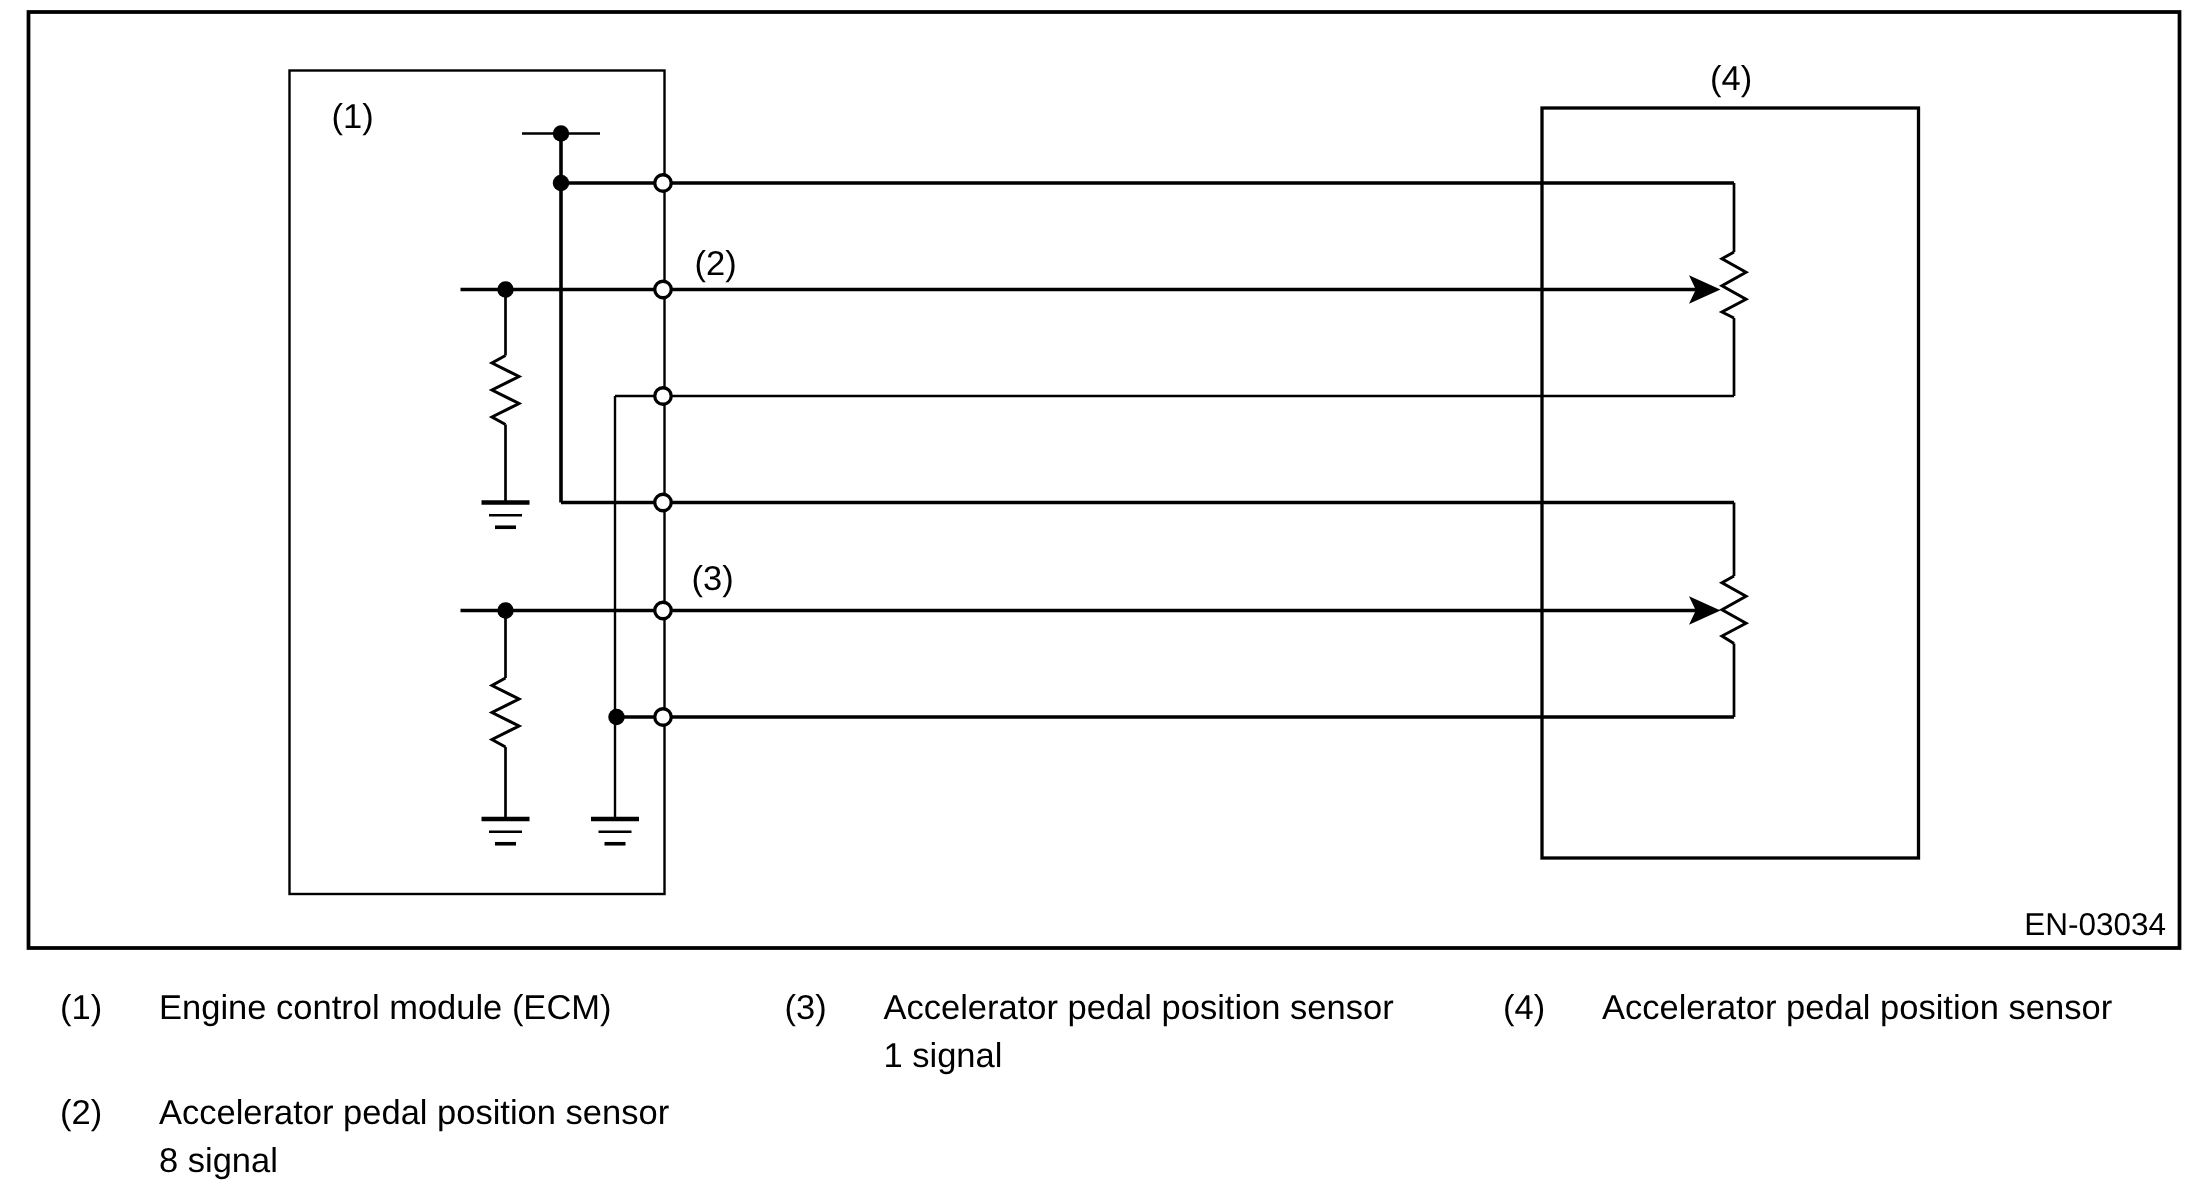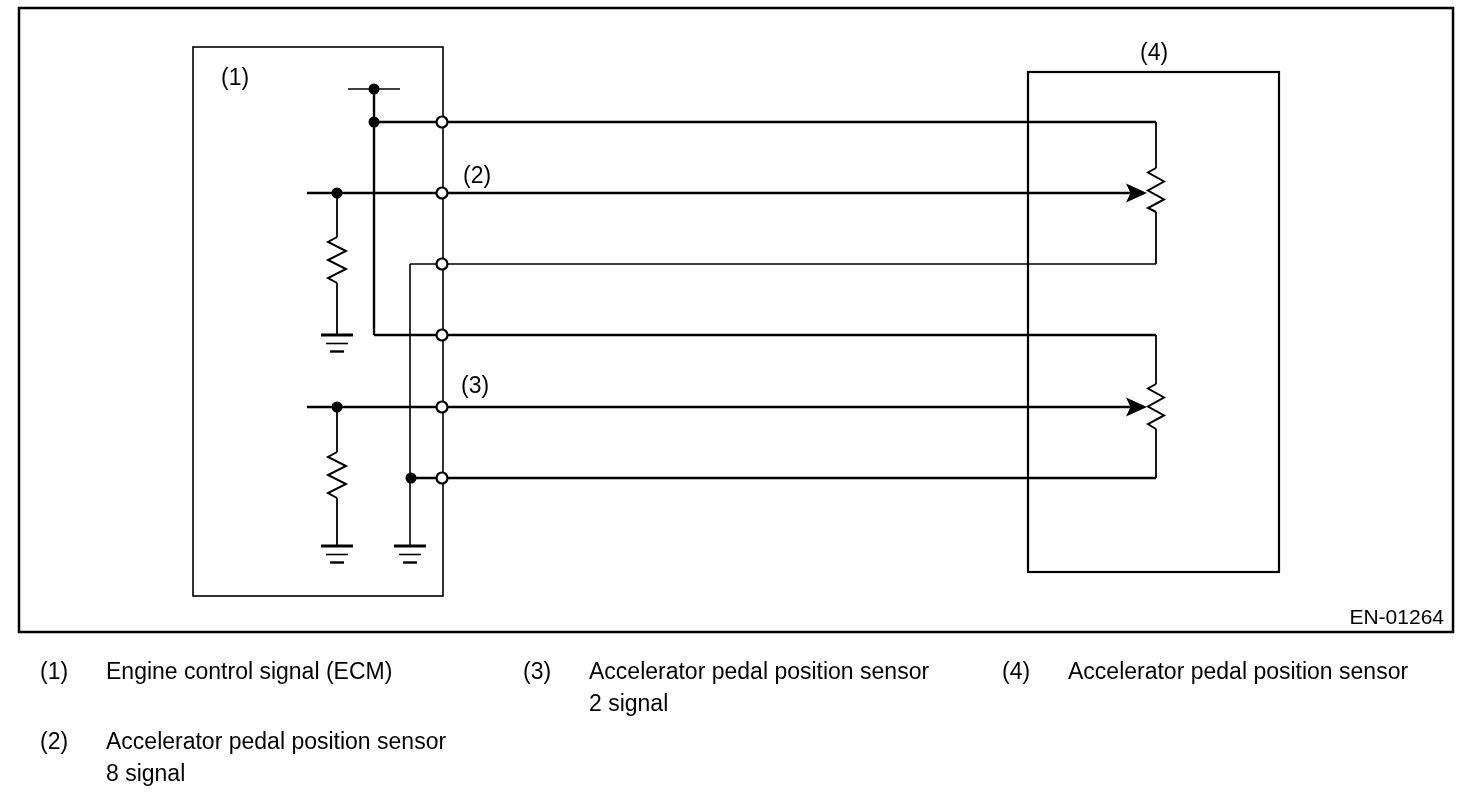--- a/index.html
+++ b/index.html
@@ -91,32 +91,32 @@
     <circle cx="442" cy="335" r="5.5" fill="#fff" stroke="#000" stroke-width="2.2"></circle>
     <circle cx="442" cy="407" r="5.5" fill="#fff" stroke="#000" stroke-width="2.2"></circle>
     <circle cx="442" cy="478" r="5.5" fill="#fff" stroke="#000" stroke-width="2.2"></circle>
   </svg>
 
   <span class="lbl" style="left:221px; top:66px;">(1)</span>
   <span class="lbl" style="left:463px; top:164px;">(2)</span>
   <span class="lbl" style="left:461px; top:374px;">(3)</span>
   <span class="lbl" style="left:1140px; top:41px;">(4)</span>
 
-  <span class="code-lbl" style="right:28px; top:606px;">EN-01264</span>
+  <span class="code-lbl" style="right:28px; top:606px;">EN-03034</span>
 
   <div class="legend-item" style="left:40px; top:655px;">
     <span class="legend-num">(1)</span>
-    <div class="legend-text">Engine control signal (ECM)</div>
+    <div class="legend-text">Engine control module (ECM)</div>
   </div>
 
   <div class="legend-item" style="left:523px; top:655px;">
     <span class="legend-num">(3)</span>
     <div class="legend-text">
       <div>Accelerator pedal position sensor</div>
-      <div>2 signal</div>
+      <div>1 signal</div>
     </div>
   </div>
 
   <div class="legend-item" style="left:1002px; top:655px;">
     <span class="legend-num">(4)</span>
     <div class="legend-text">Accelerator pedal position sensor</div>
   </div>
 
   <div class="legend-item" style="left:40px; top:725px;">
     <span class="legend-num">(2)</span>

